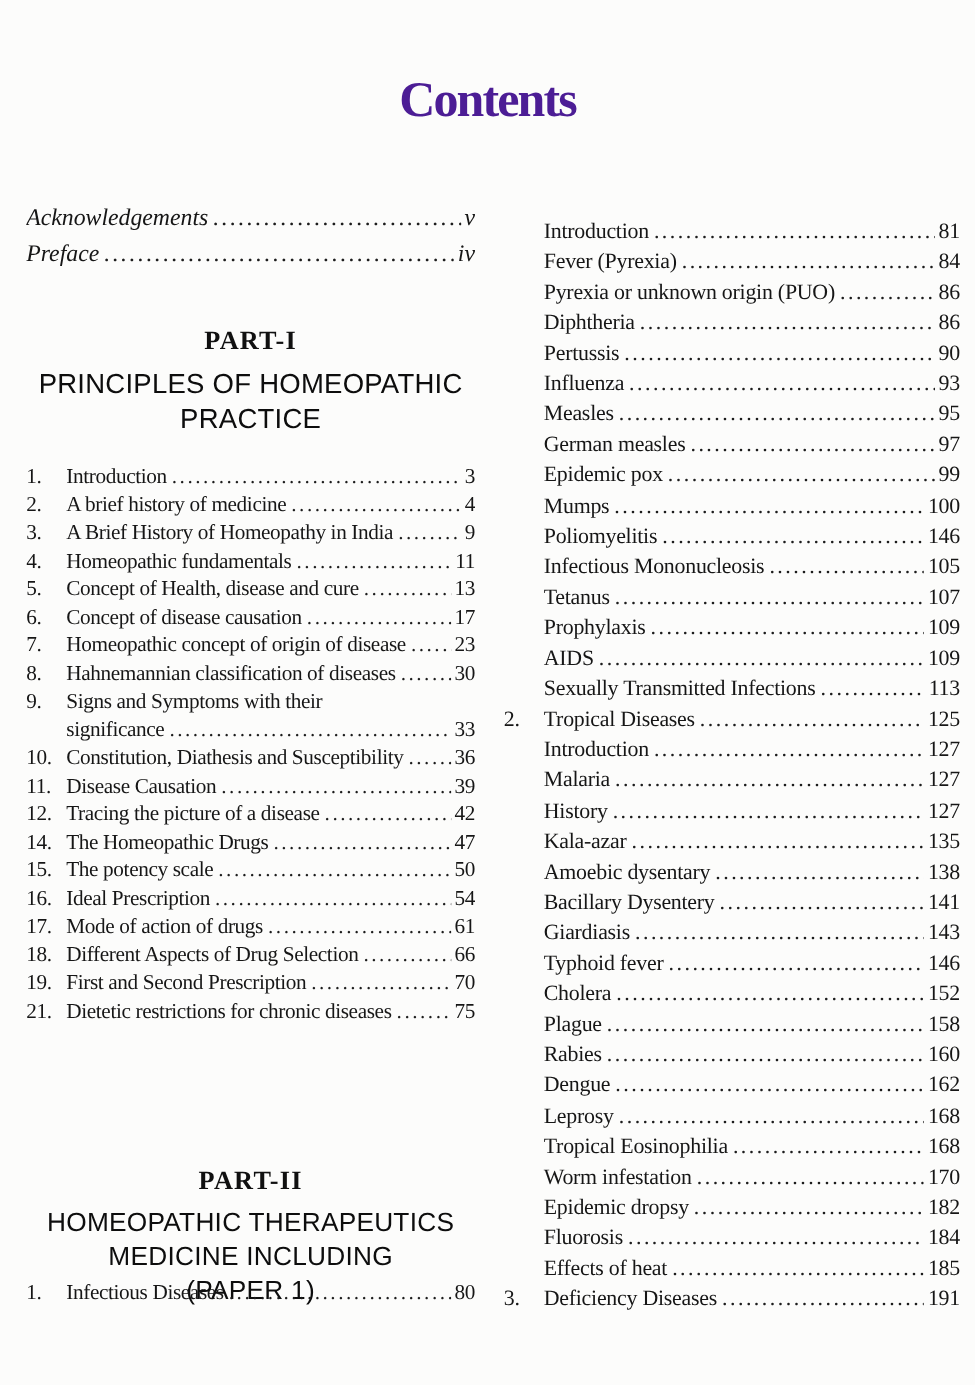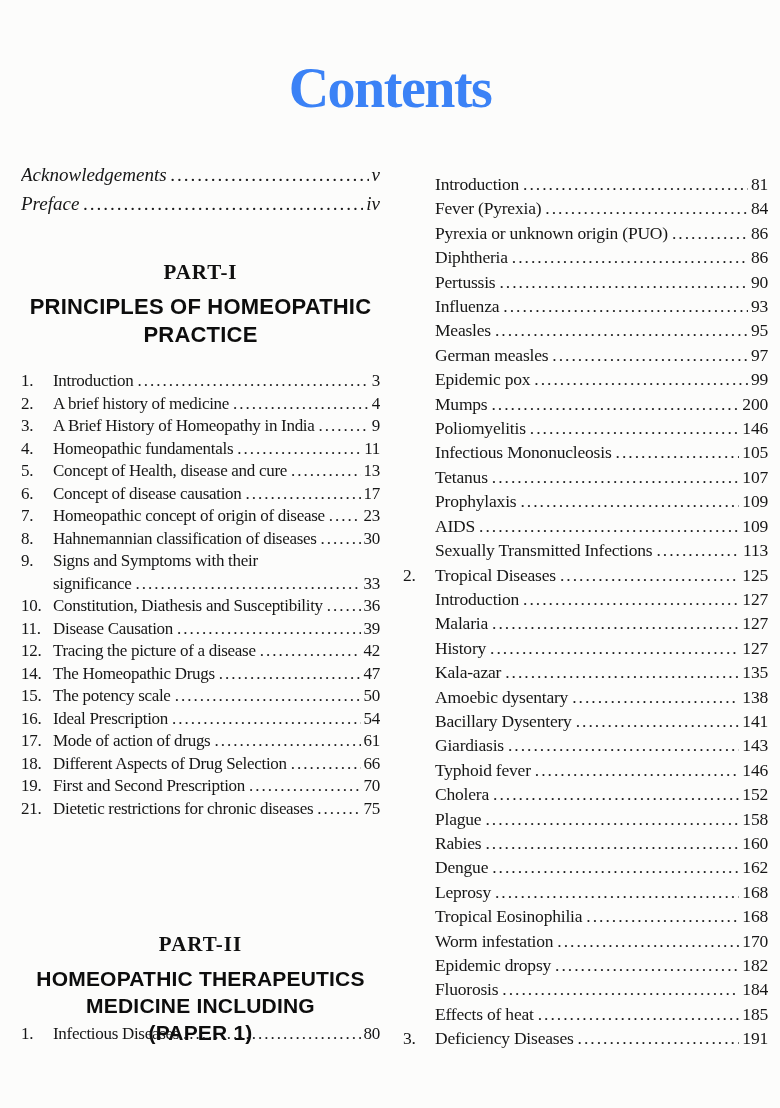--- a/index.html
+++ b/index.html
@@ -3,40 +3,40 @@
 <meta charset="utf-8">
 <style>
   html,body { margin:0; padding:0; background:#e8e8e8; }
   .page {
     position:relative; width:780px; height:1108px; margin:0 auto;
     background:#fcfcfb; color:#161616; overflow:hidden;
     font-family:"Liberation Serif", serif;
   }
   .title {
     position:absolute; top:56px; left:0; width:100%; margin:0;
-    text-align:center; font-size:56px; font-weight:bold; letter-spacing:-1.5px;
-    font-family:"Liberation Serif", serif; color:#3b82f6;
+    text-align:center; font-size:40px; font-weight:bold; letter-spacing:-1.5px;
+    font-family:"Liberation Serif", serif; color:#4c1d95;
   }
   .col-left  { position:absolute; left:21px;  top:0;     width:359px; height:1108px; }
   .col-right { position:absolute; left:403px; top:172px; width:365px; font-size:17.5px; letter-spacing:-0.2px; }
   .col-right .toc-line { line-height:24.4px; }
 
   .front-matter { position:absolute; top:160px; left:0; right:0;
     font-style:italic; font-size:19px; }
   .front-matter .toc-line { line-height:29px; }
 
   .part-block { position:absolute; left:0; right:0; text-align:center; }
   .part1-block { top:260px; }
   .part2-block { top:932px; }
   .part-label {
     font-weight:bold; font-size:21px; letter-spacing:1px; color:#101010;
     font-family:"Liberation Serif", serif; margin-bottom:8px;text-align:center;
   }
   .part-title {
-    font-family:"Liberation Sans", sans-serif; font-weight:bold;
+    font-family:"Liberation Sans", sans-serif; font-weight:normal;
     font-size:22px; line-height:28px; letter-spacing:0.2px; color:#0d0d0d;
   }
   .part2-block .part-title { font-size:21px; line-height:27px; }
 
   .toc-list { position:absolute; left:0; right:0; }
   .part1-items { top:370px; font-size:17px; letter-spacing:-0.3px; }
   .part1-items .toc-line { line-height:22.5px; }
   .part2-items { top:1022px; font-size:17px; letter-spacing:-0.3px; }
   .part2-items .toc-line { line-height:24px; }
 
@@ -270,21 +270,21 @@
       <div class="toc-line">
         <span class="num"></span>
         <span class="label">Epidemic pox</span>
         <span class="dots"></span>
         <span class="pg">99</span>
       </div>
       <div class="toc-line">
         <span class="num"></span>
         <span class="label">Mumps</span>
         <span class="dots"></span>
-        <span class="pg">200</span>
+        <span class="pg">100</span>
       </div>
       <div class="toc-line">
         <span class="num"></span>
         <span class="label">Poliomyelitis</span>
         <span class="dots"></span>
         <span class="pg">146</span>
       </div>
       <div class="toc-line">
         <span class="num"></span>
         <span class="label">Infectious Mononucleosis</span>

